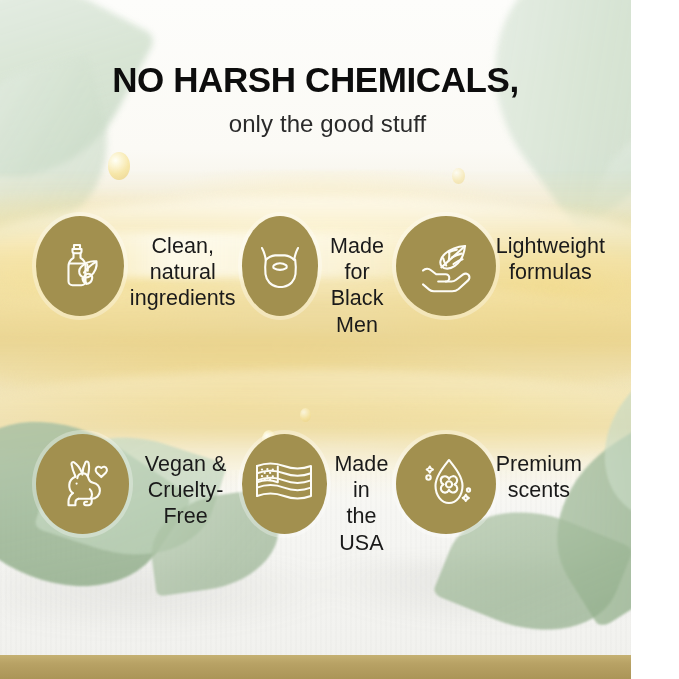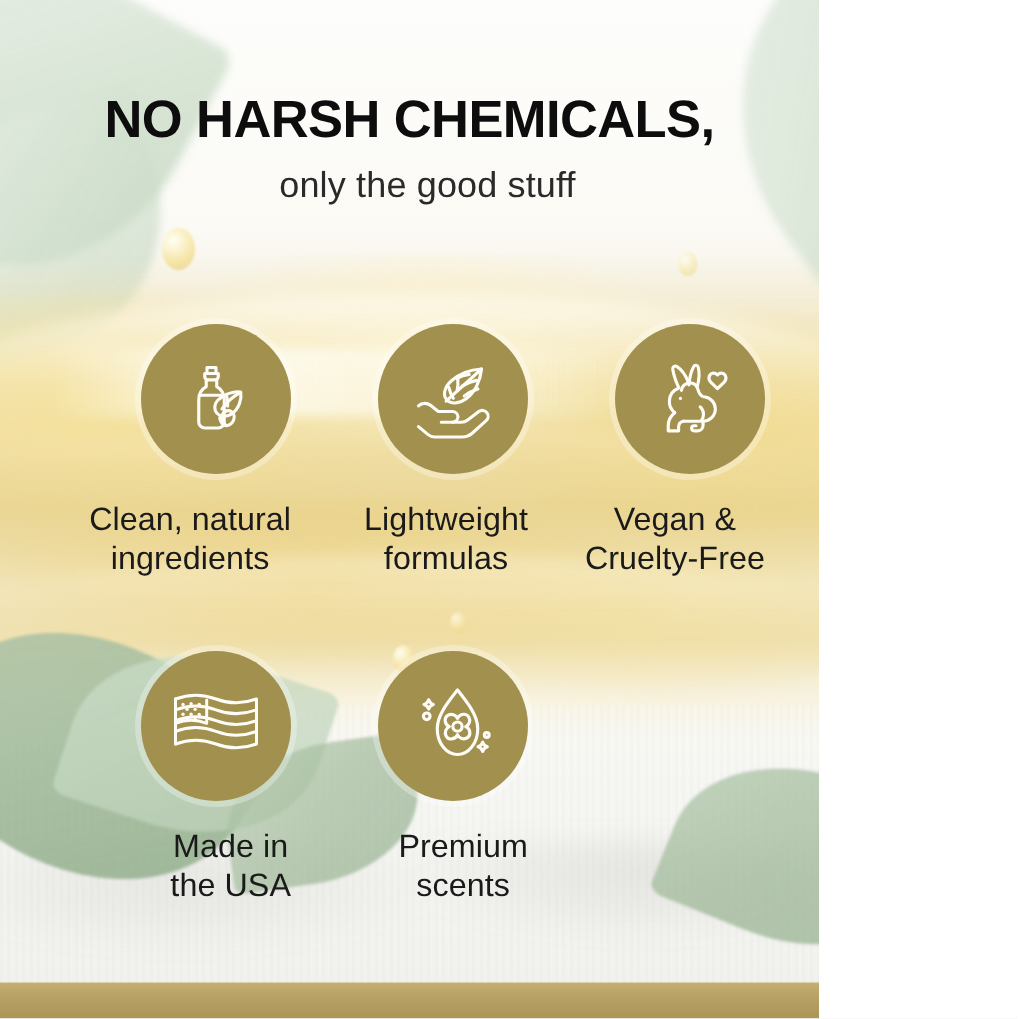--- a/index.html
+++ b/index.html
@@ -2,21 +2,21 @@
 <html><head>
 <meta charset="utf-8">
 <style>
   html, body {
     margin: 0;
     padding: 0;
     background: #ffffff;
   }
   #stage {
     position: relative;
-    width: 546px;
+    width: 631px;
     height: 679px;
     overflow: hidden;
     background: #e5e5e5;
     font-family: "Liberation Sans", sans-serif;
   }
 
   
   .bg-layer { position: absolute; pointer-events: none; }
 
   .bg-base {
@@ -152,22 +152,21 @@
     position: absolute;
     top: 216px; left: 36px; right: 36px;
     display: grid;
     grid-template-columns: repeat(3, 1fr);
     grid-auto-rows: 218px;
     column-gap: 0px;
     row-gap: 0px;
   }
   .cell {
     display: flex;
-    flex-direction: column;
-    align-items: flex-end;
+    align-items: flex-start;
   }
   .badge {
     width: 100px;
     height: 100px;
     border-radius: 50%;
     background: #a2904f;
     display: flex;
     align-items: center;
     justify-content: center;
     box-shadow: 0 0 0 4px rgba(255,255,255,.30);
@@ -241,20 +240,33 @@
               <path d="M36.2 27.5c.5 2 .7 4 .6 6.2"></path>
               <path d="M31.5 41.5c.3 2.4 1.9 4.4 4 5.2"></path>
               <path d="M35.6 46.8c2.4-.2 4.4-1.8 5.2-4 .8-2.2 0-4.6-1.8-5.6-1.8-1-4.2-.3-5.4 1.6-1.2 1.9-.9 4.4.6 5.9z"></path>
             </svg>
           </span>
         </div>
         <div class="caption">Clean, natural
 ingredients</div>
       </div>
 
+      <div class="cell">
+        <div class="badge">
+          <span>
+            <svg width="60" height="60" viewBox="0 0 60 60" fill="none" stroke="#fdfcf6" stroke-width="2.1" stroke-linecap="round" stroke-linejoin="round">
+              <path d="M12 12c1.8 3.4 3.2 7.6 3.8 11.9 2.6-2.6 6-4.2 9.3-4.5h9.8c3.3.3 6.7 1.9 9.3 4.5.6-4.3 2-8.5 3.8-11.9"></path>
+              <path d="M15.8 23.9c-.7 4.7-.8 9.6-.3 14.3.7 6.4 5.5 11.6 11.8 12.6 2.1.3 4.3.3 6.4 0 6.3-1 11.1-6.2 11.8-12.6.5-4.7.4-9.6-.3-14.3"></path>
+              <path d="M24 29.2c1.7-1.3 3.8-2 6-2s4.3.7 6 2c1 .8 1 2.5-.2 3.2-1.7 1-3.7 1.5-5.8 1.5s-4.1-.5-5.8-1.5c-1.2-.7-1.2-2.4-.2-3.2z"></path>
+            </svg>
+          </span>
+        </div>
+        <div class="caption">Made for
+Black Men</div>
+      </div>
 
       <div class="cell">
         <div class="badge">
           <span>
             <svg width="62" height="56" viewBox="0 0 62 56" fill="none" stroke="#fdfcf6" stroke-width="2.1" stroke-linecap="round" stroke-linejoin="round">
               <path d="M50 8c-6.6.4-14.6 3-20 7.8-4.6 4.1-6 9.4-3.3 12.6 2.7 3.2 8.3 3 13.1-.5C45.8 23.6 49.3 15.3 50 8z"></path>
               <path d="M50 8 26.4 29.4"></path>
               <path d="M41.8 11.6c-2.9.4-5.7 1.3-8.2 2.6"></path>
               <path d="M46.6 15.6c-3.4.7-6.7 2-9.5 3.8"></path>
               <path d="M47.6 21.3c-3.3 1-6.4 2.6-9.1 4.7"></path>

